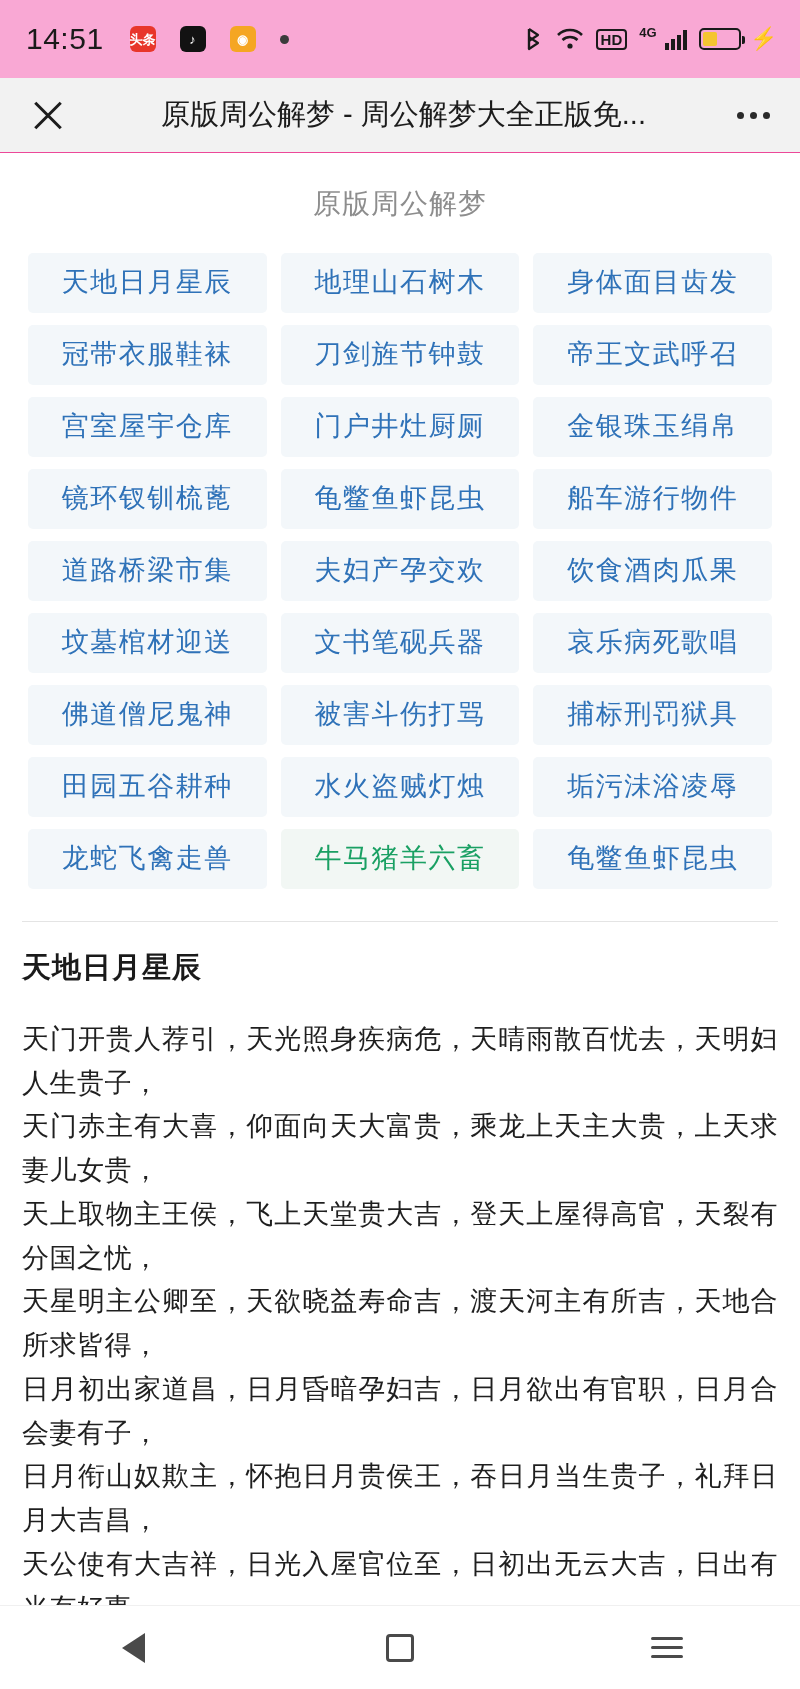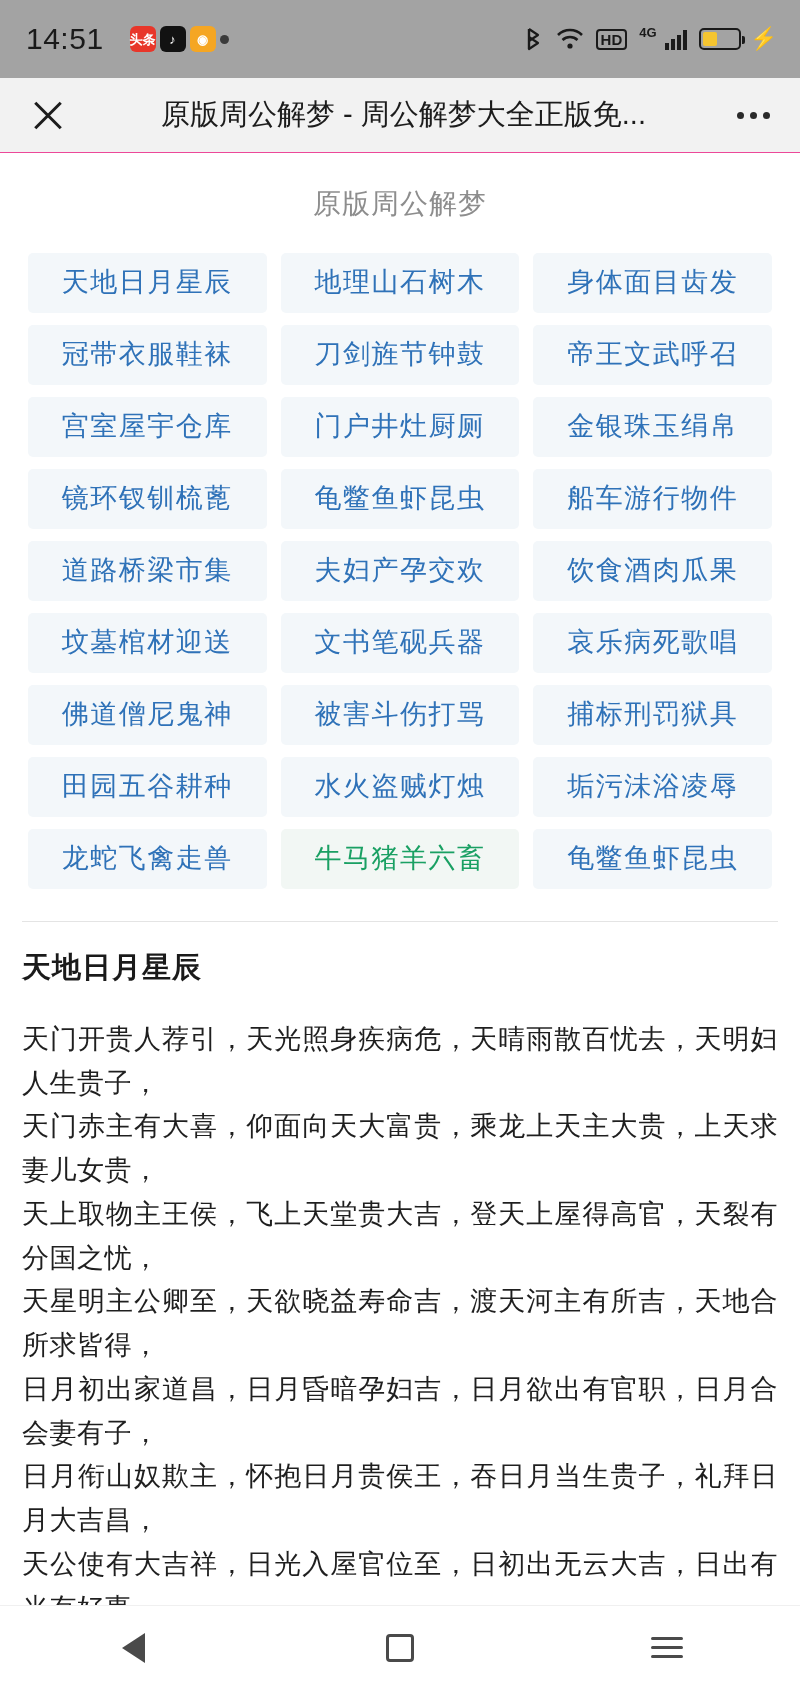--- a/index.html
+++ b/index.html
@@ -8,36 +8,36 @@
     height: 1689px;
     background: #ffffff;
     font-family: "Liberation Sans", sans-serif;
     overflow: hidden;
     position: relative;
   }
 
   
   .statusbar {
     height: 78px;
-    background: #a3a3a3;
+    background: #f9a8d4;
     display: flex;
     align-items: center;
     padding: 0 26px;
     position: relative;
   }
   .clock {
     font-size: 30px;
     color: #1a1a1a;
     letter-spacing: 0.5px;
     font-weight: 400;
   }
   .status-apps {
     display: flex;
     align-items: center;
-    gap: 4px;
+    gap: 24px;
     margin-left: 26px;
   }
   .app-badge {
     width: 26px; height: 26px;
     border-radius: 6px;
     display: flex; align-items: center; justify-content: center;
     font-size: 13px; color: #fff; font-weight: bold;
     line-height: 1;
   }
   .badge-toutiao { background: #e8362a; }

